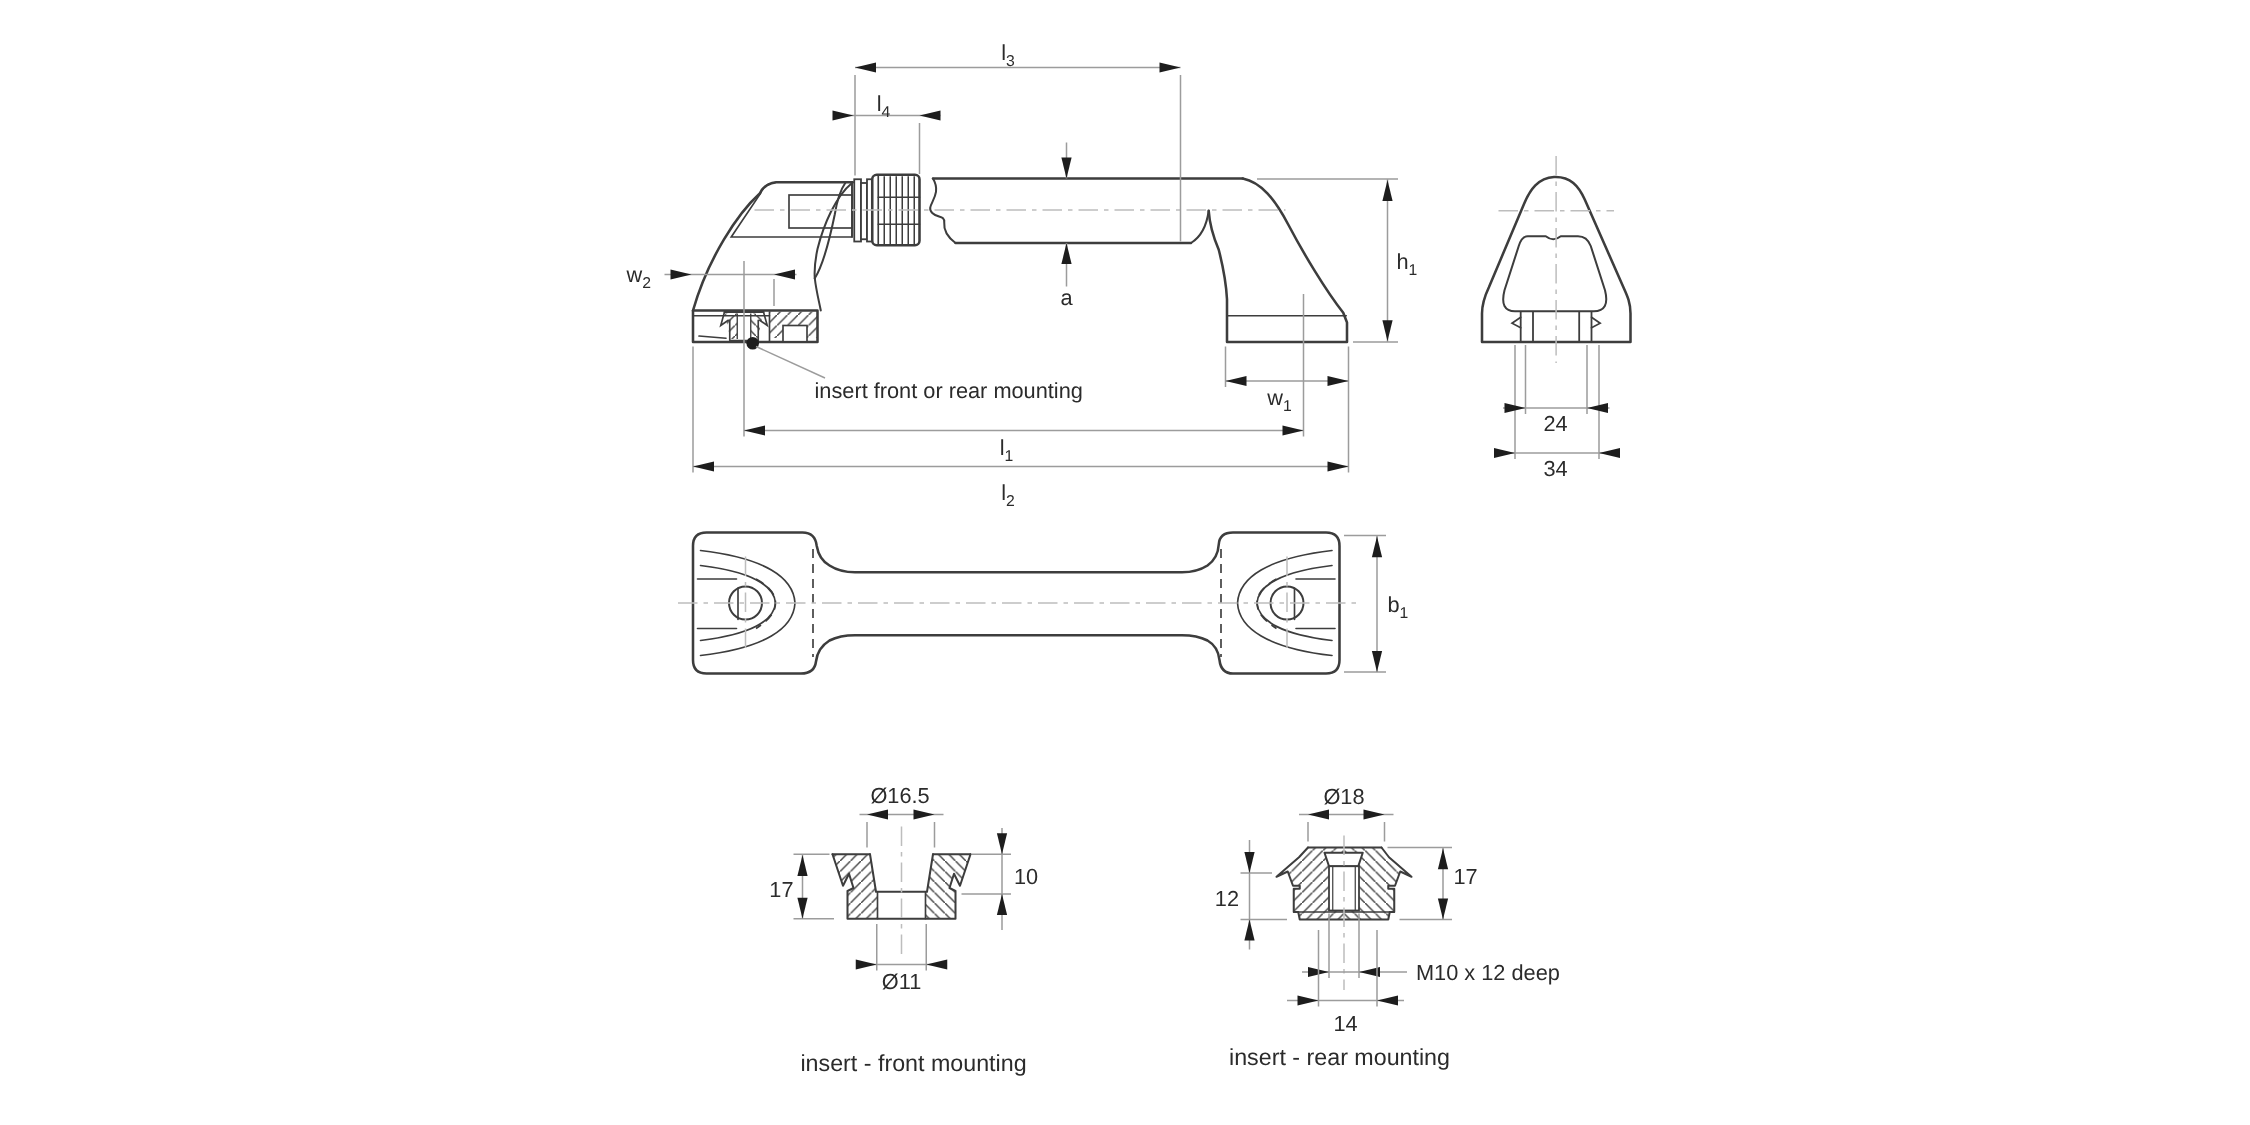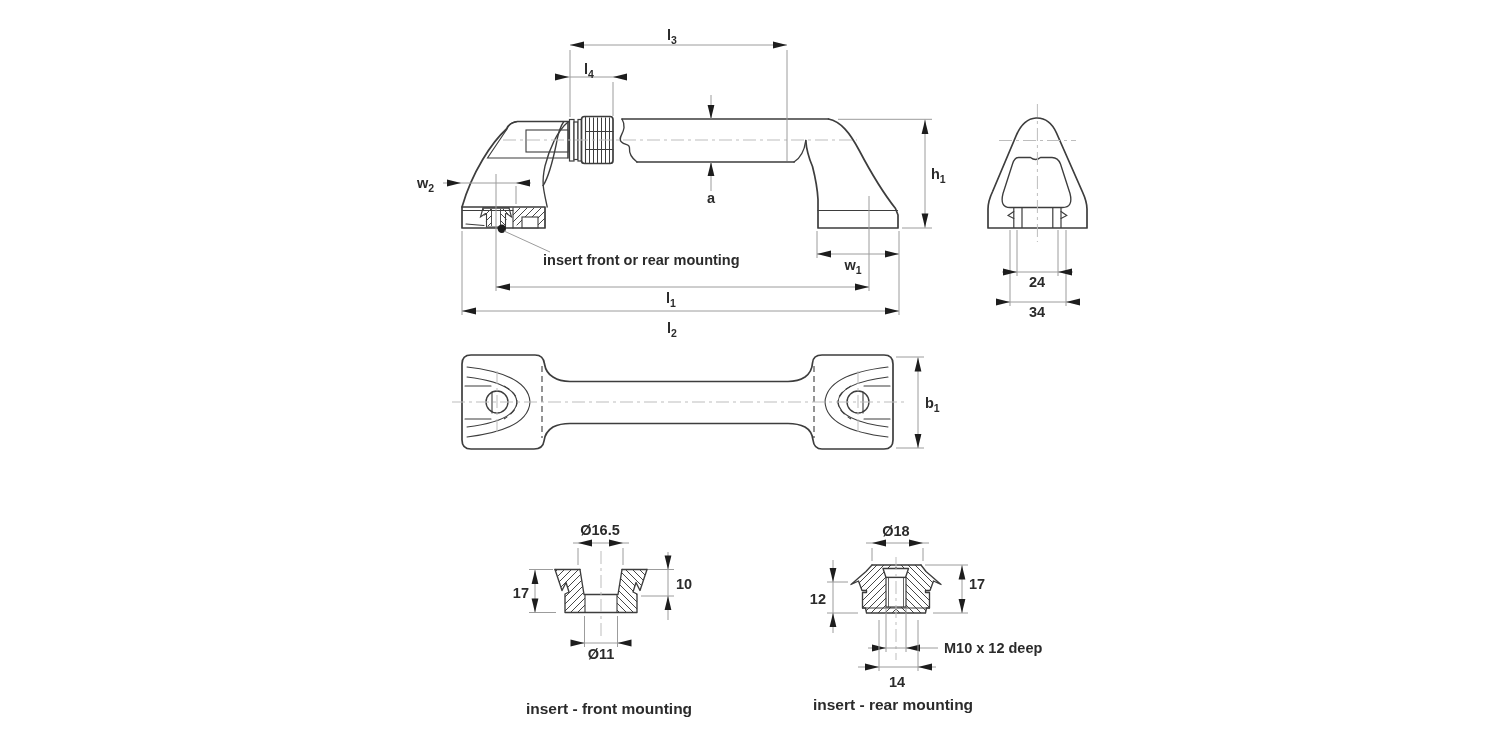--- a/index.html
+++ b/index.html
@@ -1,16 +1,16 @@
 <!DOCTYPE html>
 <html><head>
 <meta charset="utf-8">
 <style>
   html,body{margin:0;padding:0;background:#ffffff;}
-  .stage{width:1500px;height:750px;position:relative;background:#ffffff;overflow:hidden;font-weight:bold;}
+  .stage{width:1500px;height:750px;position:relative;background:#ffffff;overflow:hidden;}
   svg{display:block;}
   svg text{font-family:"Liberation Sans","DejaVu Sans",sans-serif;font-size:14.5px;fill:#2b2b2b;}
   svg text .sub{font-size:10.5px;}
   svg text.cap{font-size:15.5px;}
   .outline{stroke:#3d3d3d;stroke-width:1.7;fill:none;stroke-linecap:round;stroke-linejoin:round;}
   .thin{stroke:#3d3d3d;stroke-width:1.1;fill:none;stroke-linecap:round;}
   .med{stroke:#3d3d3d;stroke-width:1.35;fill:none;stroke-linecap:round;stroke-linejoin:round;}
   .dim{stroke:#9c9c9c;stroke-width:1;fill:none;}
   .cl{stroke:#bdbdbd;stroke-width:1;fill:none;stroke-dasharray:13 4 3 4;}
   .hid{stroke:#3d3d3d;stroke-width:1.1;fill:none;stroke-dasharray:6 4;}

